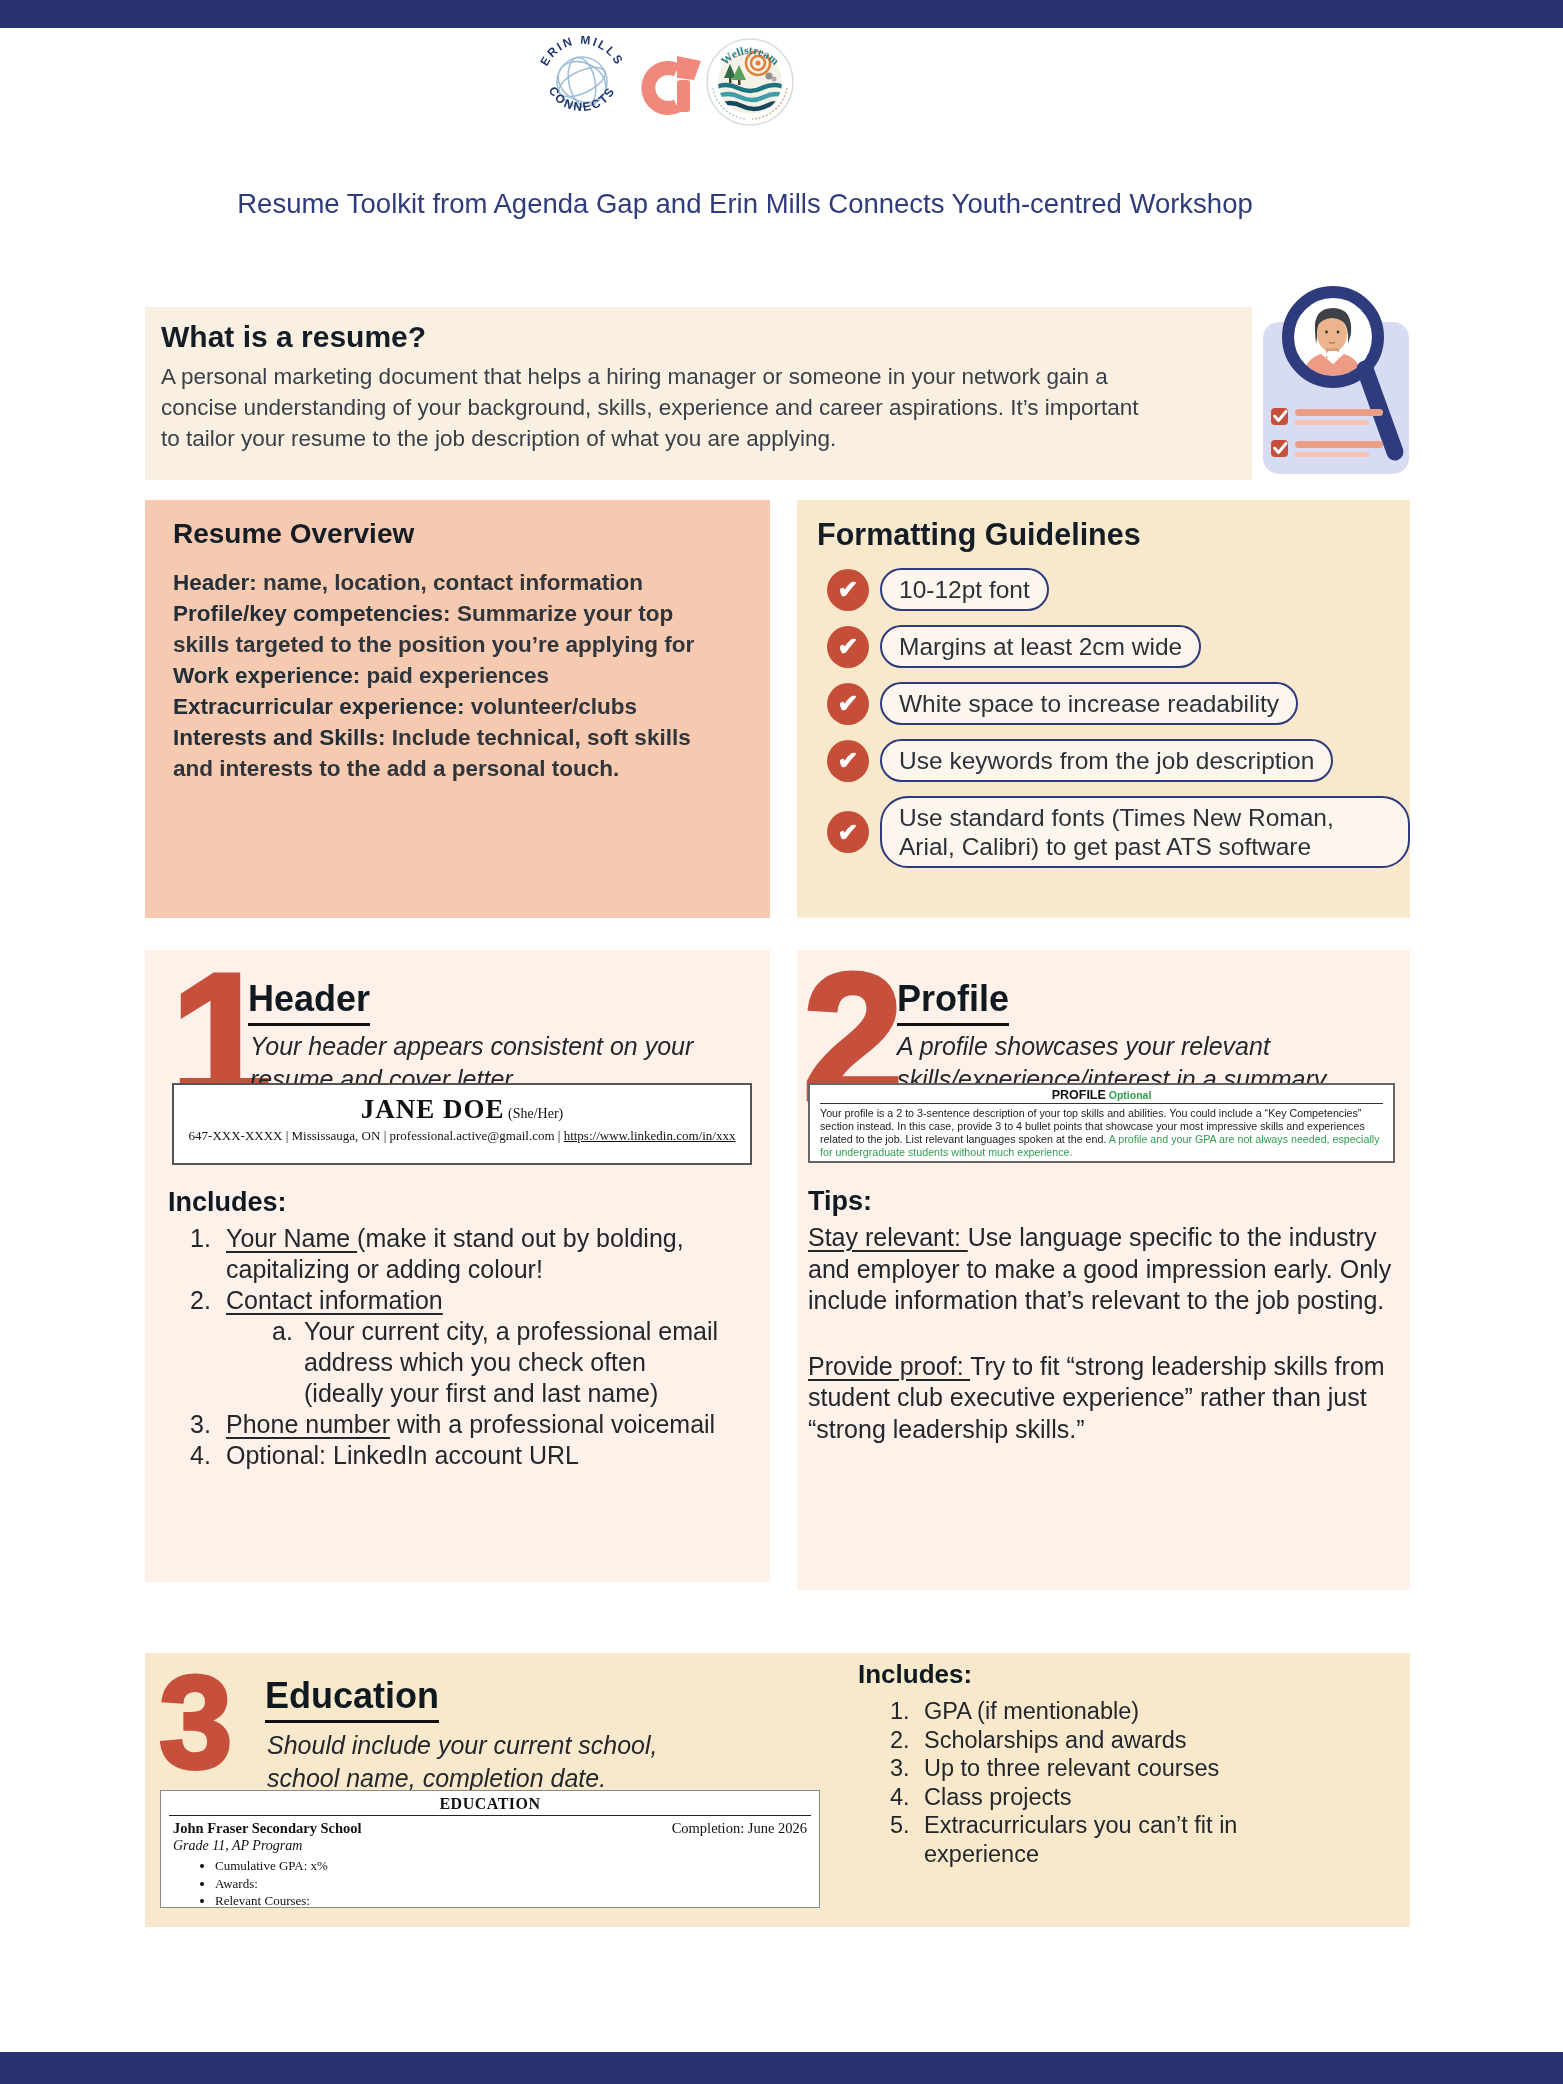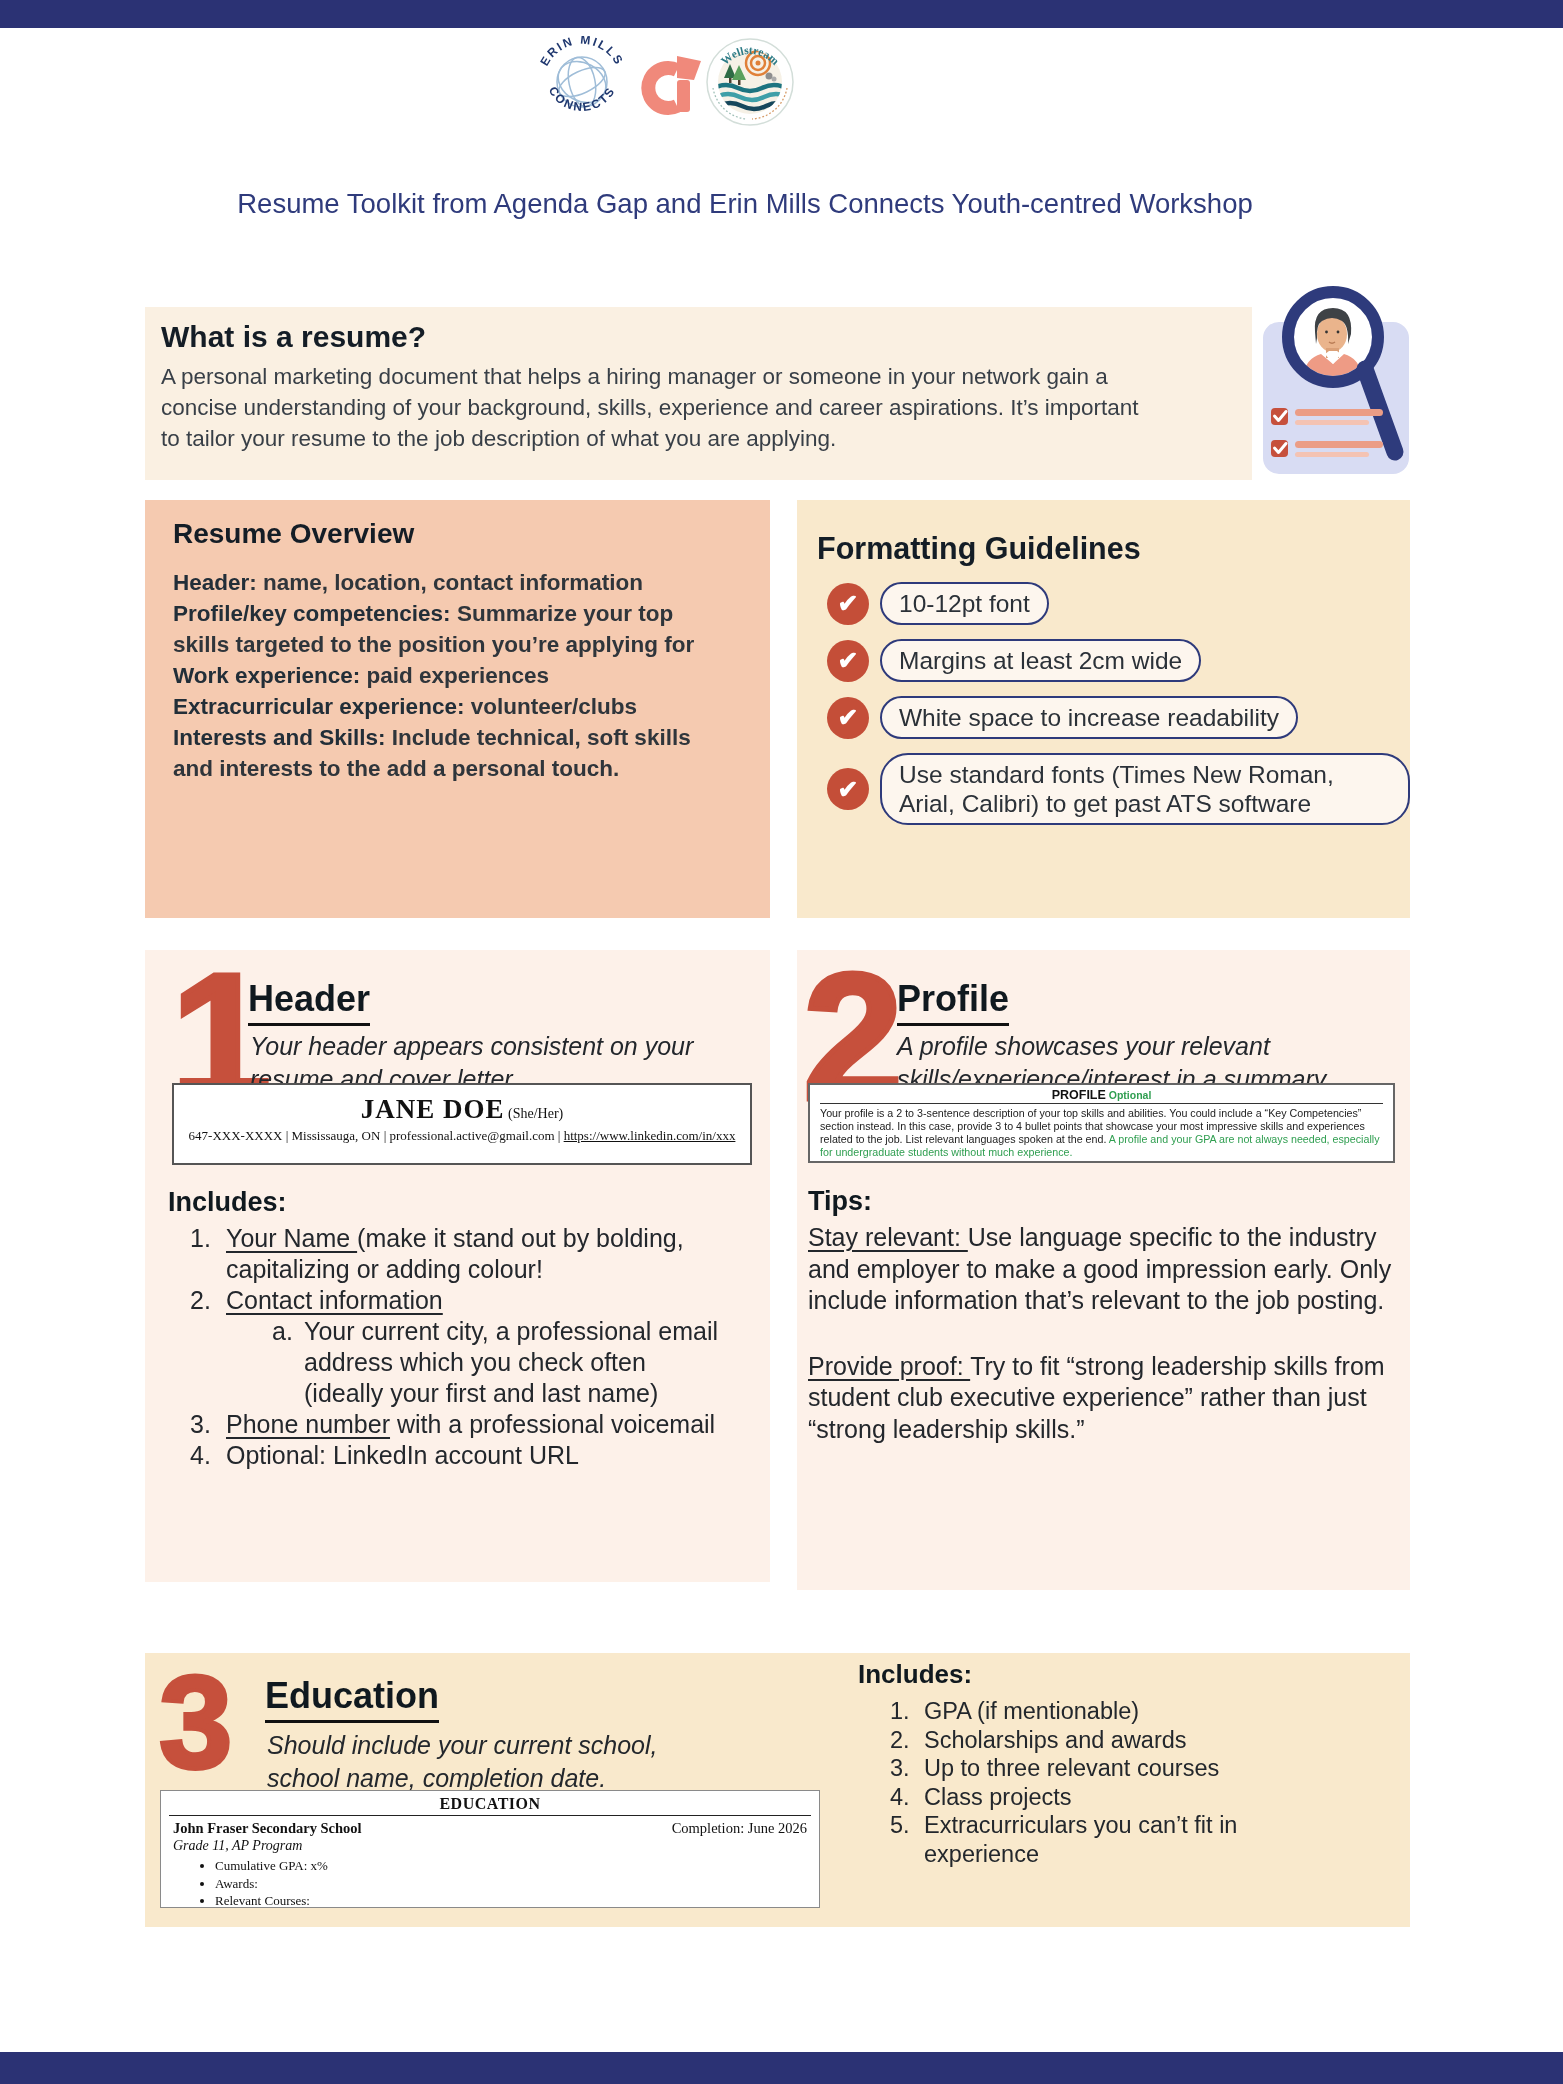--- a/index.html
+++ b/index.html
@@ -26,21 +26,21 @@
   .p-what h2{margin:0 0 7px 0;font-size:30px;color:#141d26;}
   .p-what p{margin:0;font-size:22.5px;line-height:31px;color:#383f47;width:985px;}
 
   .illus{position:absolute;left:1253px;top:280px;width:158px;height:200px;}
 
   .p-overview{left:145px;top:500px;width:625px;height:418px;background:#f5cab0;padding:18px 20px 0 28px;}
   .p-overview h2{margin:0 0 17px 0;font-size:28px;color:#141d26;}
   .ov{font-size:22.5px;line-height:31px;color:#2f353b;width:560px;font-weight:bold;}
   .ov b{color:#222e38;}
 
-  .p-format{left:797px;top:500px;width:613px;height:418px;background:#f9e9cc;padding:31px 0 0 18px;}
+  .p-format{left:797px;top:500px;width:613px;height:418px;background:#f9e9cc;padding:17px 0 0 18px;}
   .p-format h2{margin:0 0 16px 2px;font-size:30.5px;color:#141d26;}
   .fg-row{display:flex;align-items:center;margin:0 0 14px 12px;}
   .check{width:42px;height:42px;border-radius:50%;background:#c44e38;flex:none;
          display:flex;align-items:center;justify-content:center;}
   .check::before{content:"✔";color:#fff;font-size:25px;font-weight:bold;}
   .pill{margin-left:11px;border:2.5px solid #2e3a7b;border-radius:28px;background:#fdf6ee;
         padding:5px 17px;font-size:24.5px;line-height:29px;color:#2b3138;max-width:505px;}
 
   .p-sec{background:#fdf1e9;}
   .p-sec1{left:145px;top:950px;width:625px;height:632px;}
@@ -223,20 +223,24 @@
     <div class="fg-row">
       <span class="check"></span>
       <span class="pill">Margins at least 2cm wide</span>
     </div>
     <div class="fg-row">
       <span class="check"></span>
       <span class="pill">White space to increase readability</span>
     </div>
     <div class="fg-row">
       <span class="check"></span>
+      <span class="pill">Use keywords from the job description</span>
+    </div>
+    <div class="fg-row">
+      <span class="check"></span>
       <span class="pill">Use standard fonts (Times New Roman, Arial, Calibri) to get past ATS software</span>
     </div>
   </div>
 
   <div class="panel p-sec p-sec1">
     <div class="bignum n1">1</div>
     <div class="sec-title t1">Header</div>
     <div class="sec-desc d1">Your header appears consistent on your resume and cover letter.</div>
     <div class="ex-header">
       <div><span class="ex-name">JANE DOE</span><span class="ex-pron"> (She/Her)</span></div>

